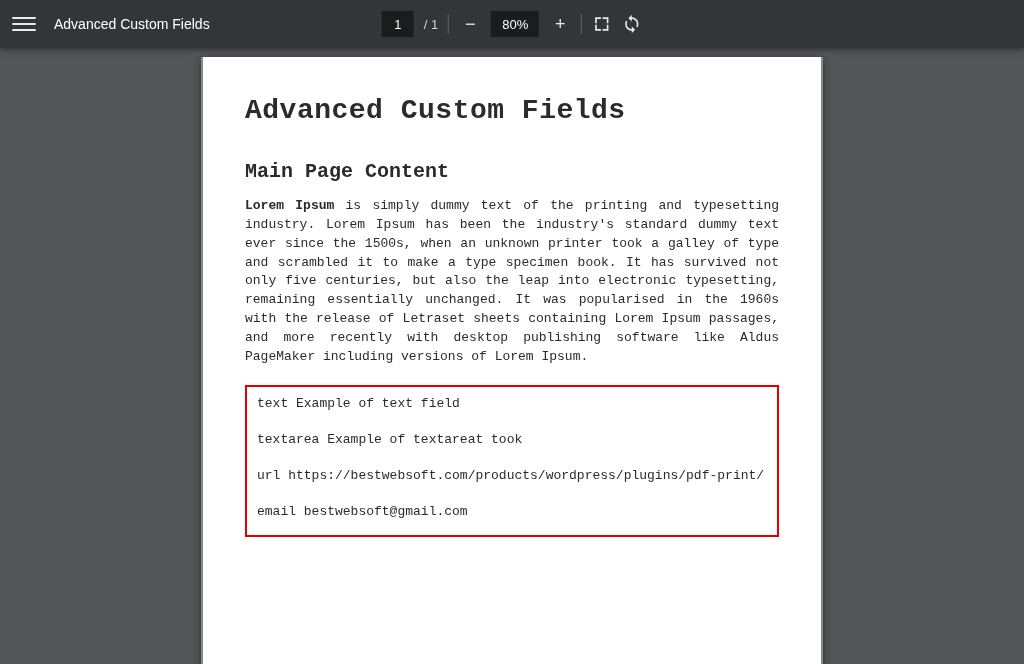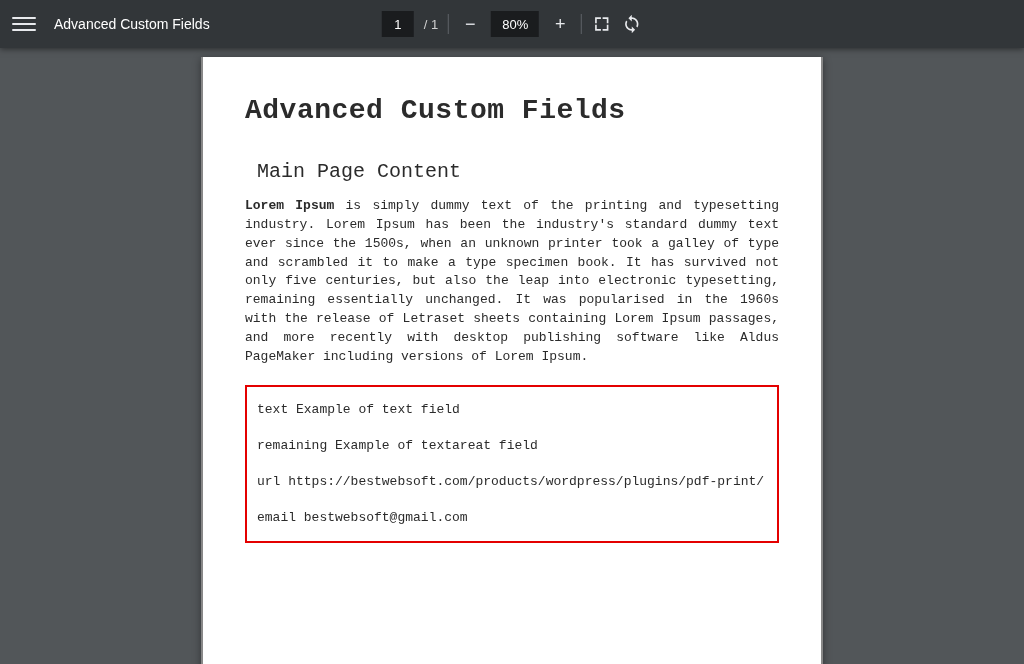--- a/index.html
+++ b/index.html
@@ -15,24 +15,24 @@
   .v-sep{width:1px;height:20px;background:#5f6368}
   .zoom-btn{width:22px;height:22px;display:flex;align-items:center;justify-content:center;cursor:pointer;font-size:18px;color:#e8eaed}
   .zoom-box{width:44px}
   .right-controls{margin-left:auto;display:flex;align-items:center;gap:22px;padding-right:8px}
   .ic{width:20px;height:20px;fill:#e8eaed}
   .ic-wrap{cursor:pointer;display:flex;align-items:center;justify-content:center}
   
   .viewer{position:absolute;top:48px;bottom:0;left:0;right:0;display:flex;justify-content:center;overflow:hidden}
   .page{background:#ffffff;margin-top:9px;width:622px;height:100%;box-shadow:0 2px 8px rgba(0,0,0,0.4);padding:38px 44px 20px 44px;box-sizing:border-box;font-family:"Courier New",Courier,monospace;color:#2b2b2b;position:relative;overflow:hidden}
   .h1{font-size:28px;font-weight:bold;margin:0 0 34px 0;letter-spacing:.5px}
-  .h2{font-size:20px;font-weight:normal;margin:0 0 14px 12px}
+  .h2{font-size:20px;font-weight:bold;margin:0 0 14px 0}
   .body-p{font-size:13px;line-height:1.45;text-align:justify;margin:0 0 18px 0}
   .body-p b{font-weight:bold}
-  .annot-box{border:2px solid #e40000;padding:14px 10px 14px 10px}
+  .annot-box{border:2px solid #e40000;padding:8px 10px 14px 10px}
   .kv{font-size:13px;line-height:1.4;margin:0 0 18px 0;word-break:break-all}
   .kv:last-child{margin-bottom:0}
   
   .page::before,.page::after{content:"";position:absolute;top:0;bottom:0;width:2px;background:#888}
   .page::before{left:0}
   .page::after{right:0}
 </style>
 </head>
 <body>
 
@@ -70,18 +70,18 @@
 <div class="viewer">
   <div class="page">
     <div class="h1">Advanced Custom Fields</div>
     <div class="h2">Main Page Content</div>
     <p class="body-p">
       <b>Lorem Ipsum</b><span> is simply dummy text of the printing and typesetting industry. Lorem Ipsum has been the industry's standard dummy text ever since the 1500s, when an unknown printer took a galley of type and scrambled it to make a type specimen book. It has survived not only five centuries, but also the leap into electronic typesetting, remaining essentially unchanged. It was popularised in the 1960s with the release of Letraset sheets containing Lorem Ipsum passages, and more recently with desktop publishing software like Aldus PageMaker including versions of Lorem Ipsum.</span>
     </p>
 
     <div class="annot-box">
       <p class="kv">text Example of text field</p>
-      <p class="kv">remaining Example of textareat field</p>
+      <p class="kv">textarea Example of textareat took</p>
       <p class="kv">url https://bestwebsoft.com/products/wordpress/plugins/pdf-print/</p>
       <p class="kv">email bestwebsoft@gmail.com</p>
     </div>
   </div>
 </div>
 
 </body></html>

